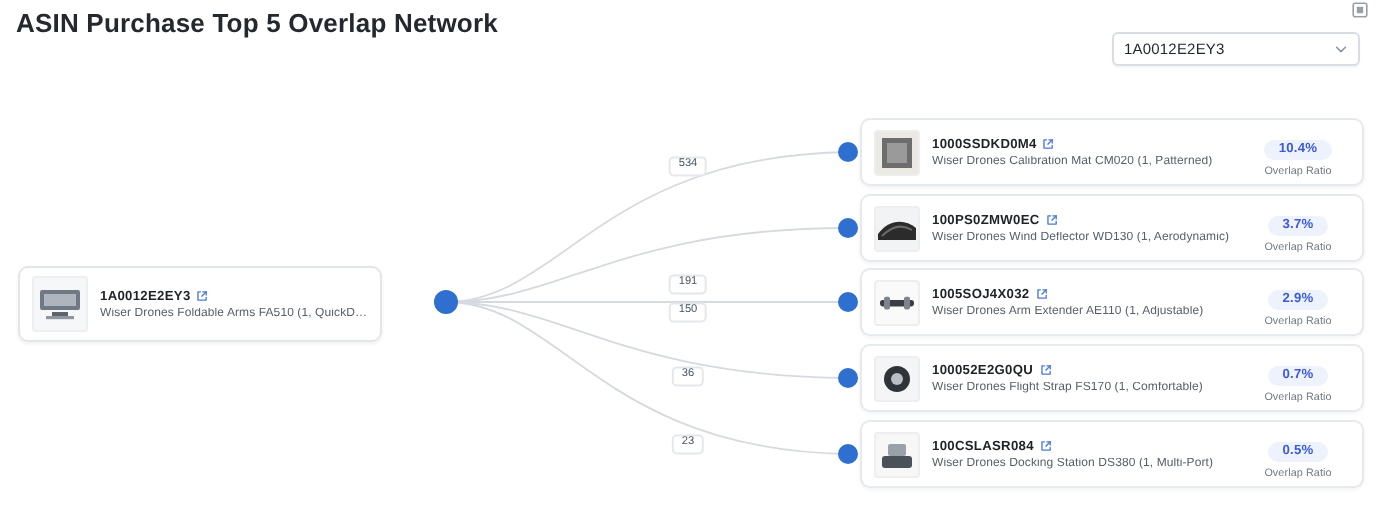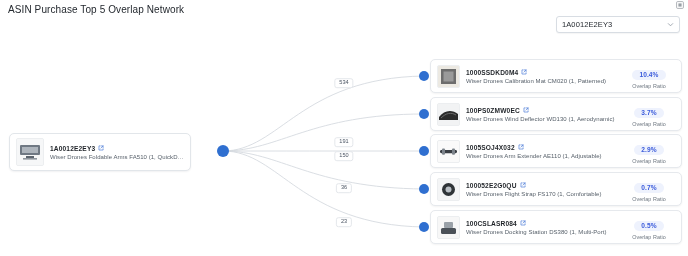--- a/index.html
+++ b/index.html
@@ -14,22 +14,22 @@
     overflow: hidden;
     font-family: "Liberation Sans", sans-serif;
     color: #1f2328;
   }
 
   
   #header-title {
     position: absolute;
     left: 8px;
     top: 4px;
-    font-size: 10px;
-    font-weight: normal;
+    font-size: 13px;
+    font-weight: bold;
     letter-spacing: 0.1px;
     color: #24292f;
     white-space: nowrap;
   }
 
   #corner-icon {
     position: absolute;
     right: 4px;
     top: 1px;
     width: 8px;

